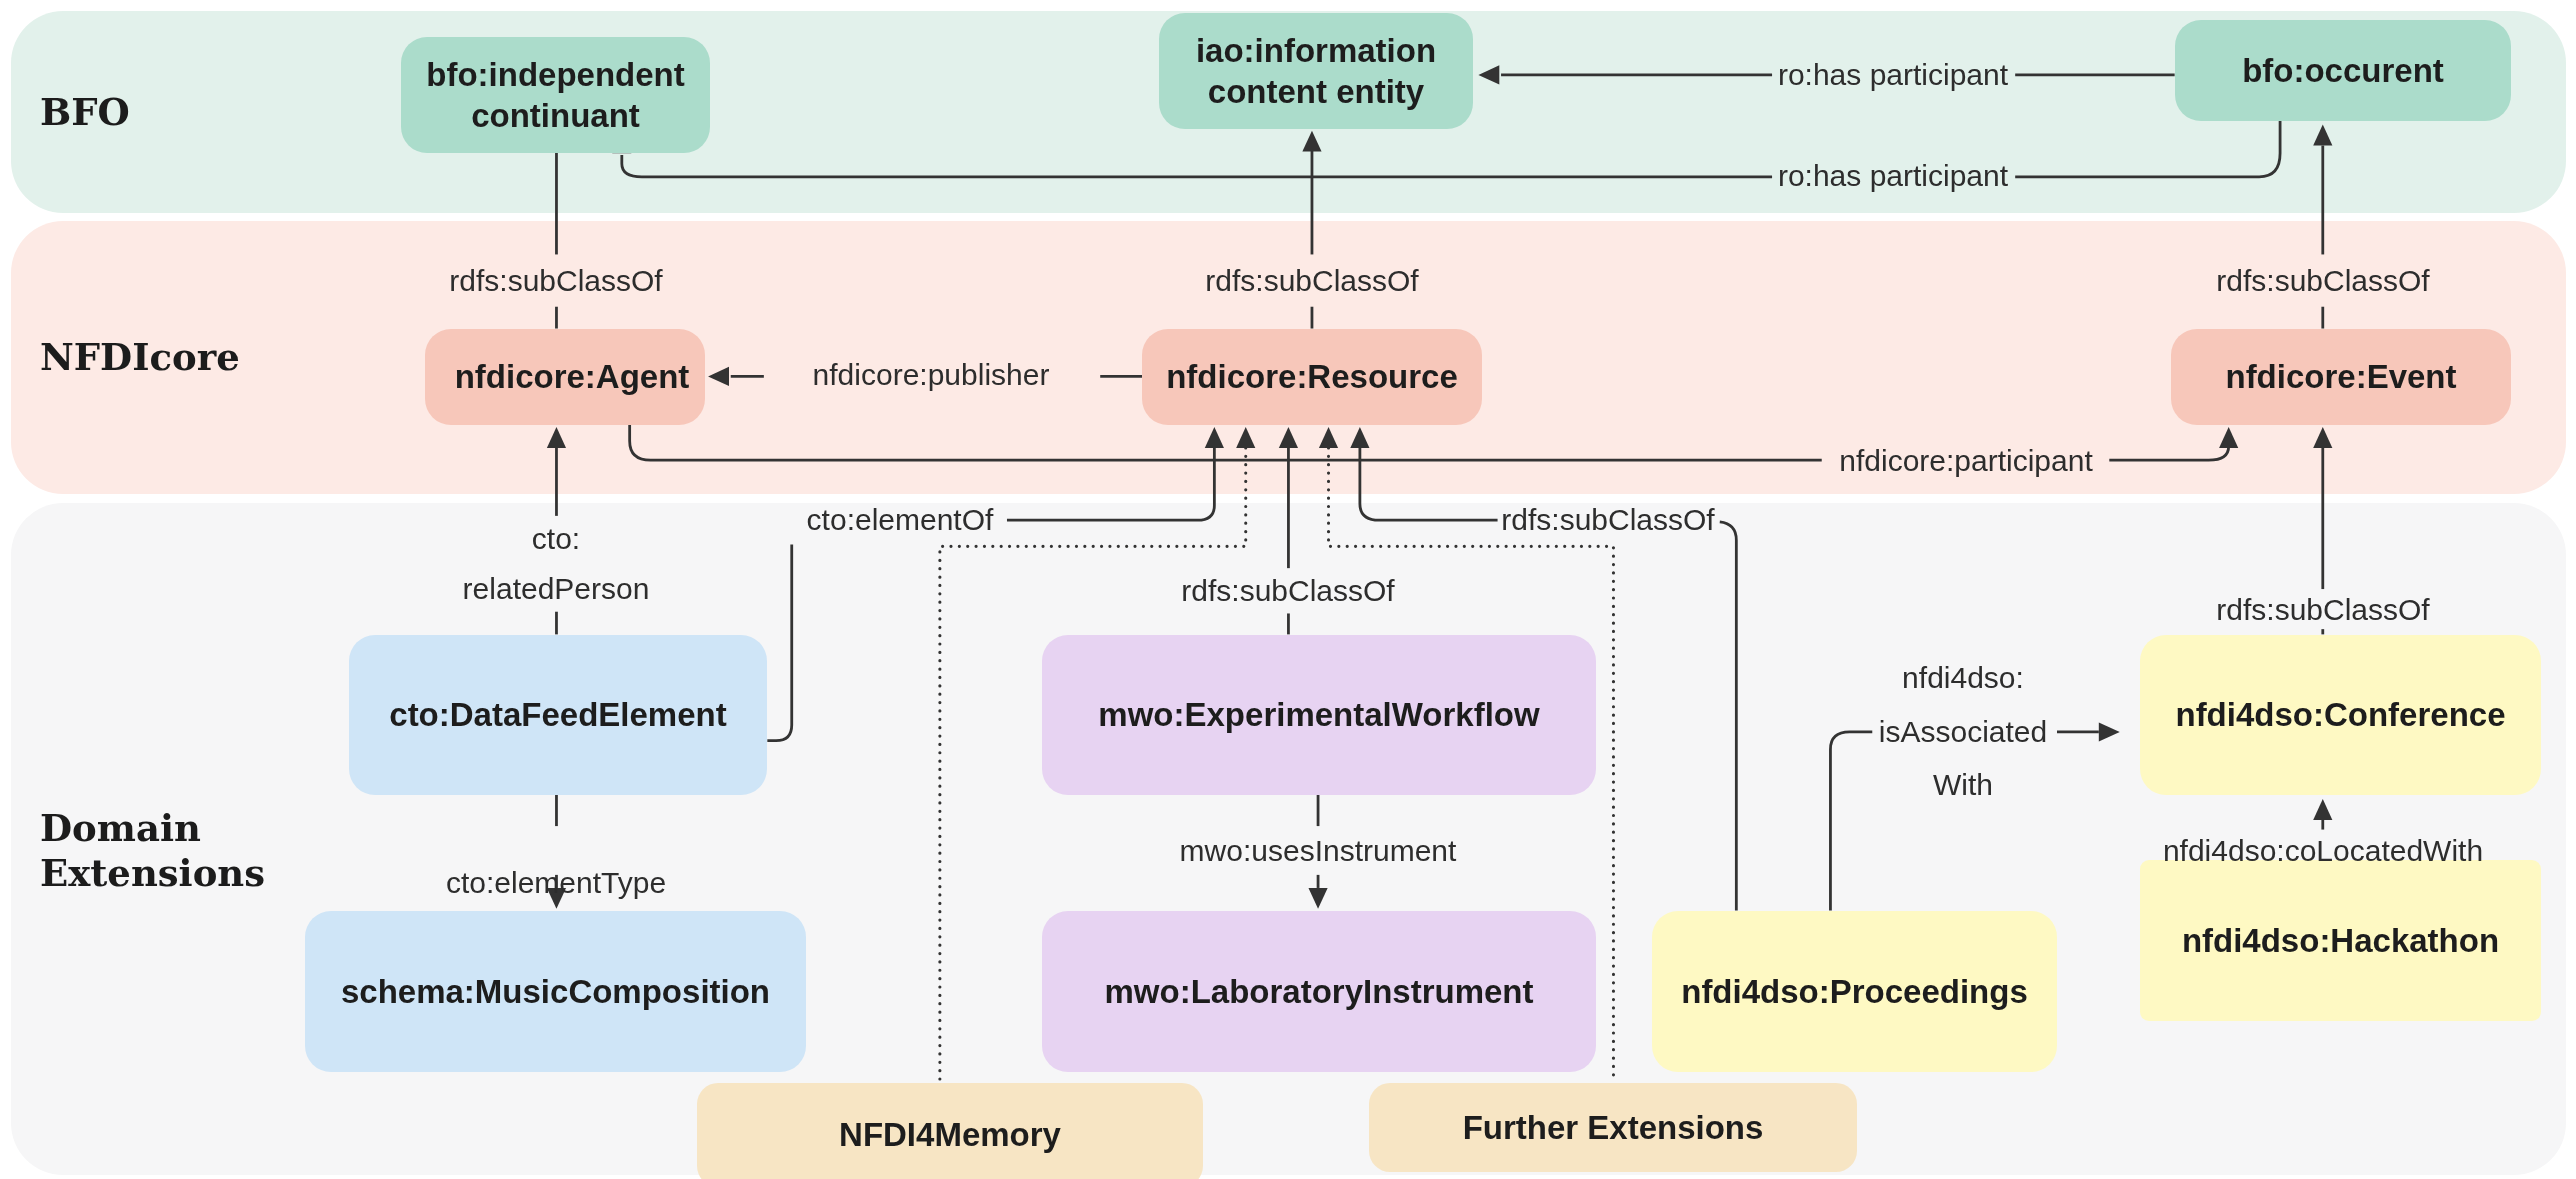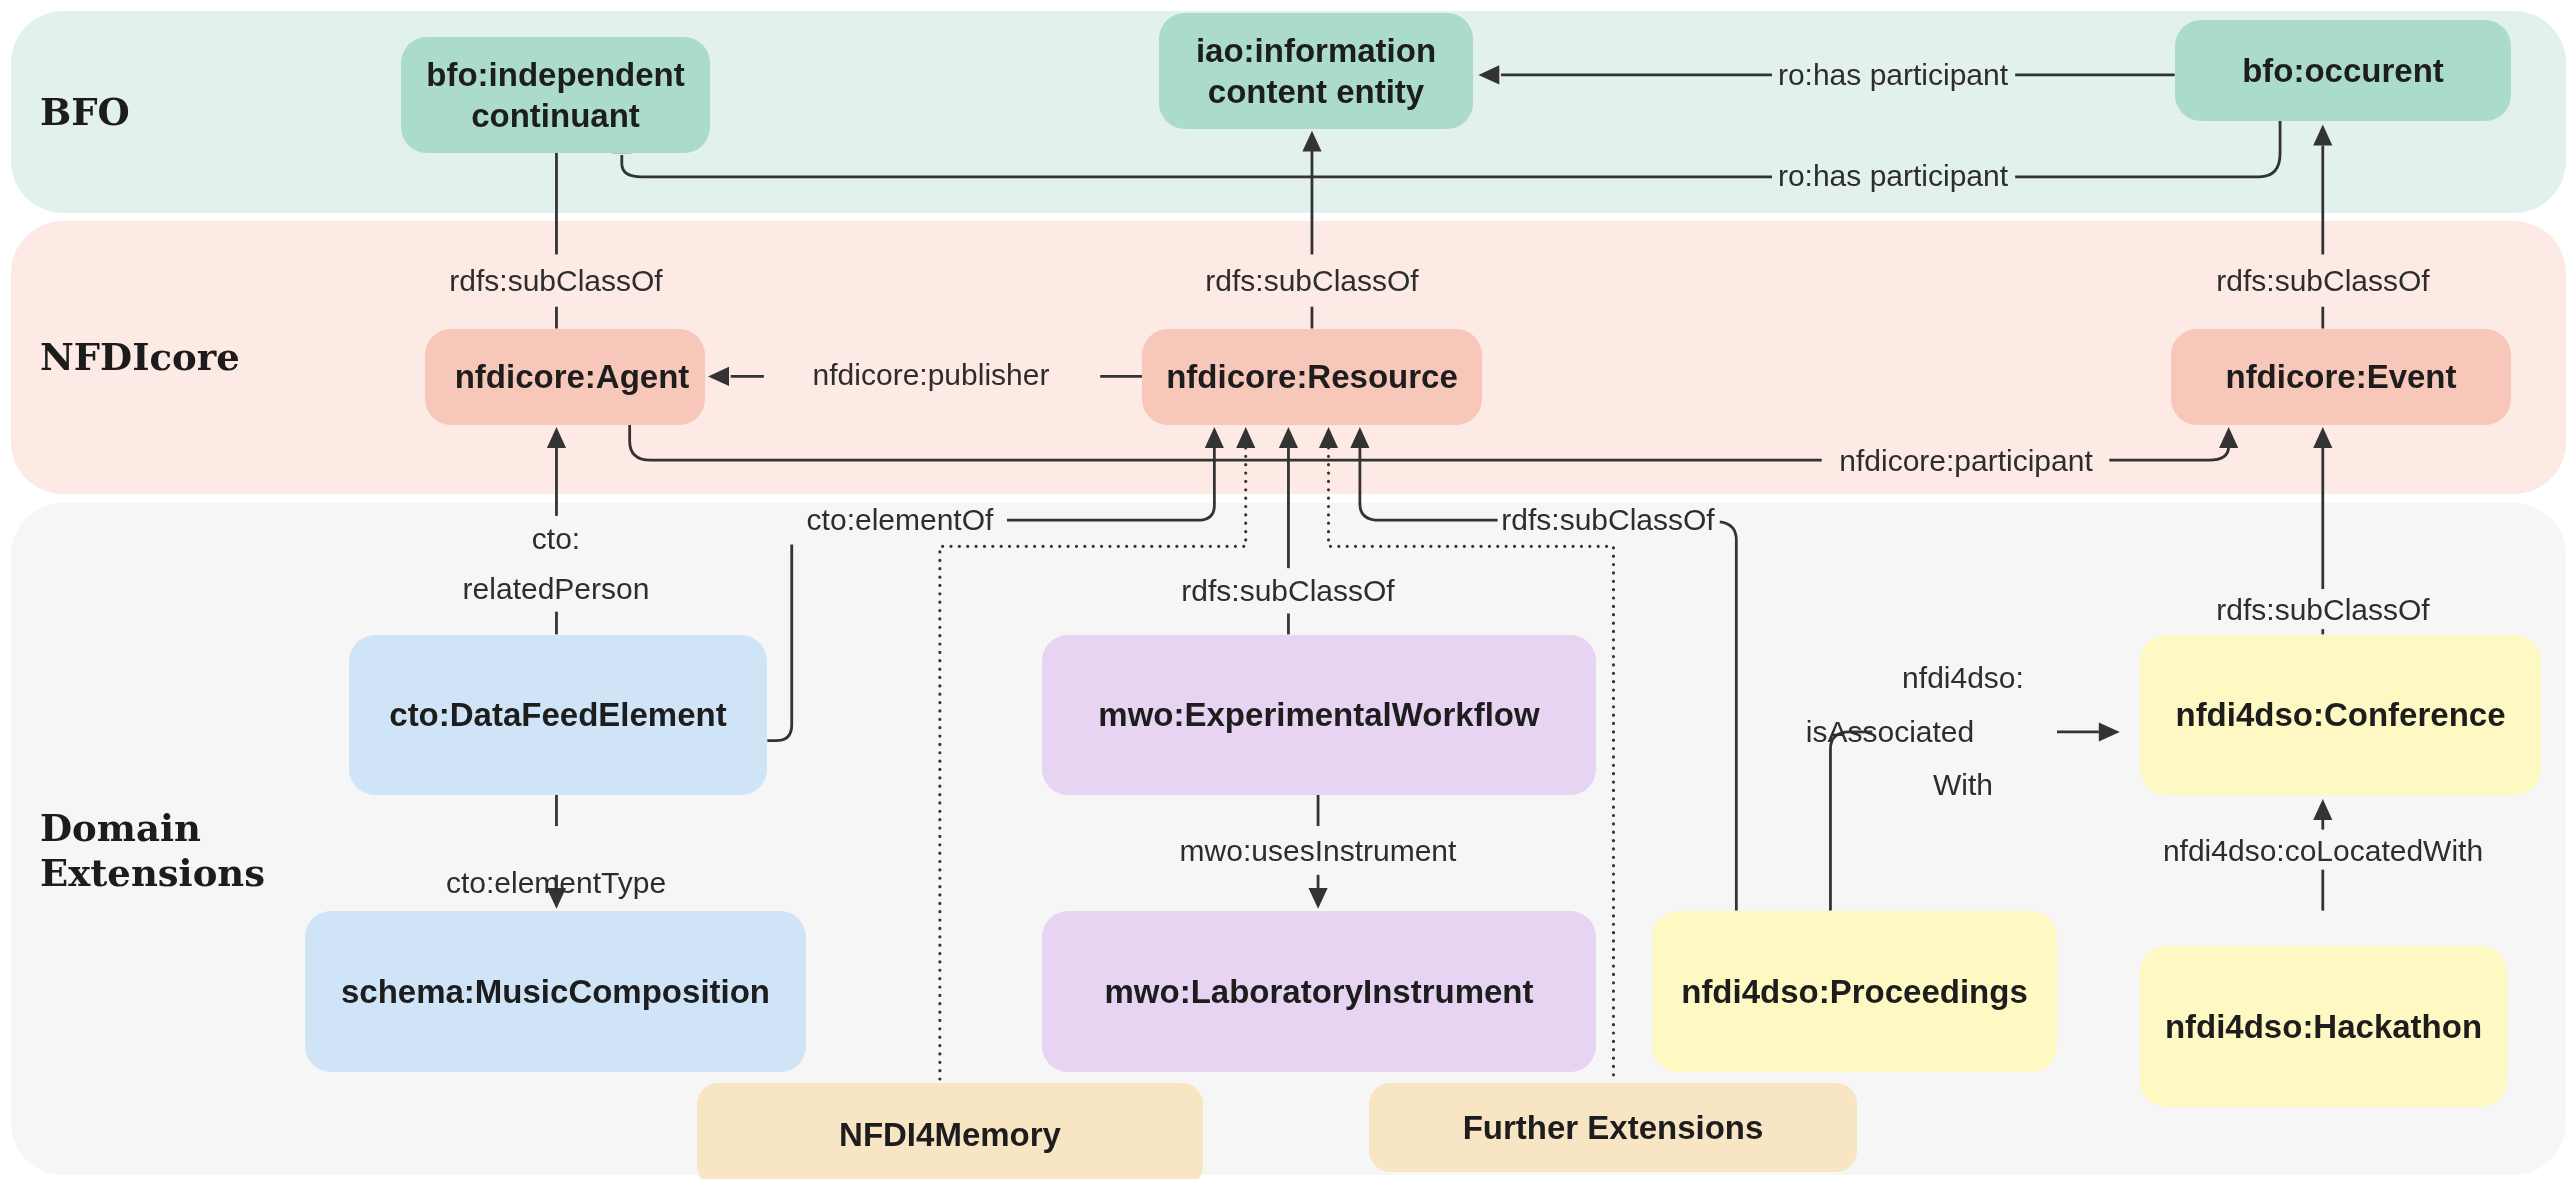--- a/index.html
+++ b/index.html
@@ -215,39 +215,39 @@
   <div class="node salmon" style="left:2171px; top:329px;  width:340px; height:96px;text-align:center;">nfdicore:Event</div>
 
   <div class="node blue" style="left:349px;  top:635px;  width:418px; height:160px;">cto:DataFeedElement</div>
   <div class="node purple" style="left:1042px; top:635px;  width:554px; height:160px;">mwo:ExperimentalWorkflow</div>
 
   <div class="node blue" style="left:305px;  top:911px; width:501px; height:161px;">schema:MusicComposition</div>
   <div class="node purple" style="left:1042px; top:911px; width:554px; height:161px;">mwo:LaboratoryInstrument</div>
 
   <div class="node yellow" style="left:1652px; top:911px; width:405px; height:161px;">nfdi4dso:Proceedings</div>
   <div class="node yellow" style="left:2140px; top:635px;  width:401px; height:160px;">nfdi4dso:Conference</div>
-  <div class="node yellow" style="left:2140px; top:946px; width:367px; height:161px;">nfdi4dso:Hackathon</div>
+  <div class="node yellow" style="left:2140px; top:860px; width:401px; height:161px;border-radius:9px;">nfdi4dso:Hackathon</div>
 
   <div class="node tan" style="left:697px;  top:1083px; width:506px; height:104px;">NFDI4Memory</div>
   <div class="node tan" style="left:1369px; top:1083px; width:488px; height:89px;">Further Extensions</div>
 
   <div class="elabel" style="left:556px;  top:281px;">rdfs:subClassOf</div>
   <div class="elabel" style="left:1312px; top:281px;">rdfs:subClassOf</div>
   <div class="elabel" style="left:2323px; top:281px;">rdfs:subClassOf</div>
   <div class="elabel" style="left:1893px; top:75px;">ro:has participant</div>
   <div class="elabel" style="left:1893px; top:176px;">ro:has participant</div>
   <div class="elabel" style="left:931px; top:375px;">nfdicore:publisher</div>
   <div class="elabel" style="left:1966px; top:461px;">nfdicore:participant</div>
   <div class="elabel" style="left:556px;  top:539px;">cto:</div>
   <div class="elabel" style="left:556px;  top:589px;">relatedPerson</div>
   <div class="elabel" style="left:900px; top:520px;">cto:elementOf</div>
   <div class="elabel" style="left:556px;  top:851px;margin-top:32px;">cto:elementType</div>
   <div class="elabel" style="left:1288px; top:591px;">rdfs:subClassOf</div>
   <div class="elabel" style="left:1318px; top:851px;">mwo:usesInstrument</div>
   <div class="elabel" style="left:1608px; top:520px;">rdfs:subClassOf</div>
   <div class="elabel" style="left:2323px; top:610px;">rdfs:subClassOf</div>
   <div class="elabel" style="left:1963px; top:678px;">nfdi4dso:</div>
-  <div class="elabel" style="left:1890px; top:732px;">isAssociated</div>
+  <div class="elabel" style="left:1963px; top:732px;">isAssociated</div>
   <div class="elabel" style="left:1963px; top:785px;">With</div>
   <div class="elabel" style="left:2323px; top:851px;">nfdi4dso:coLocatedWith</div>
 
 </div>
 
 
 </body></html>

